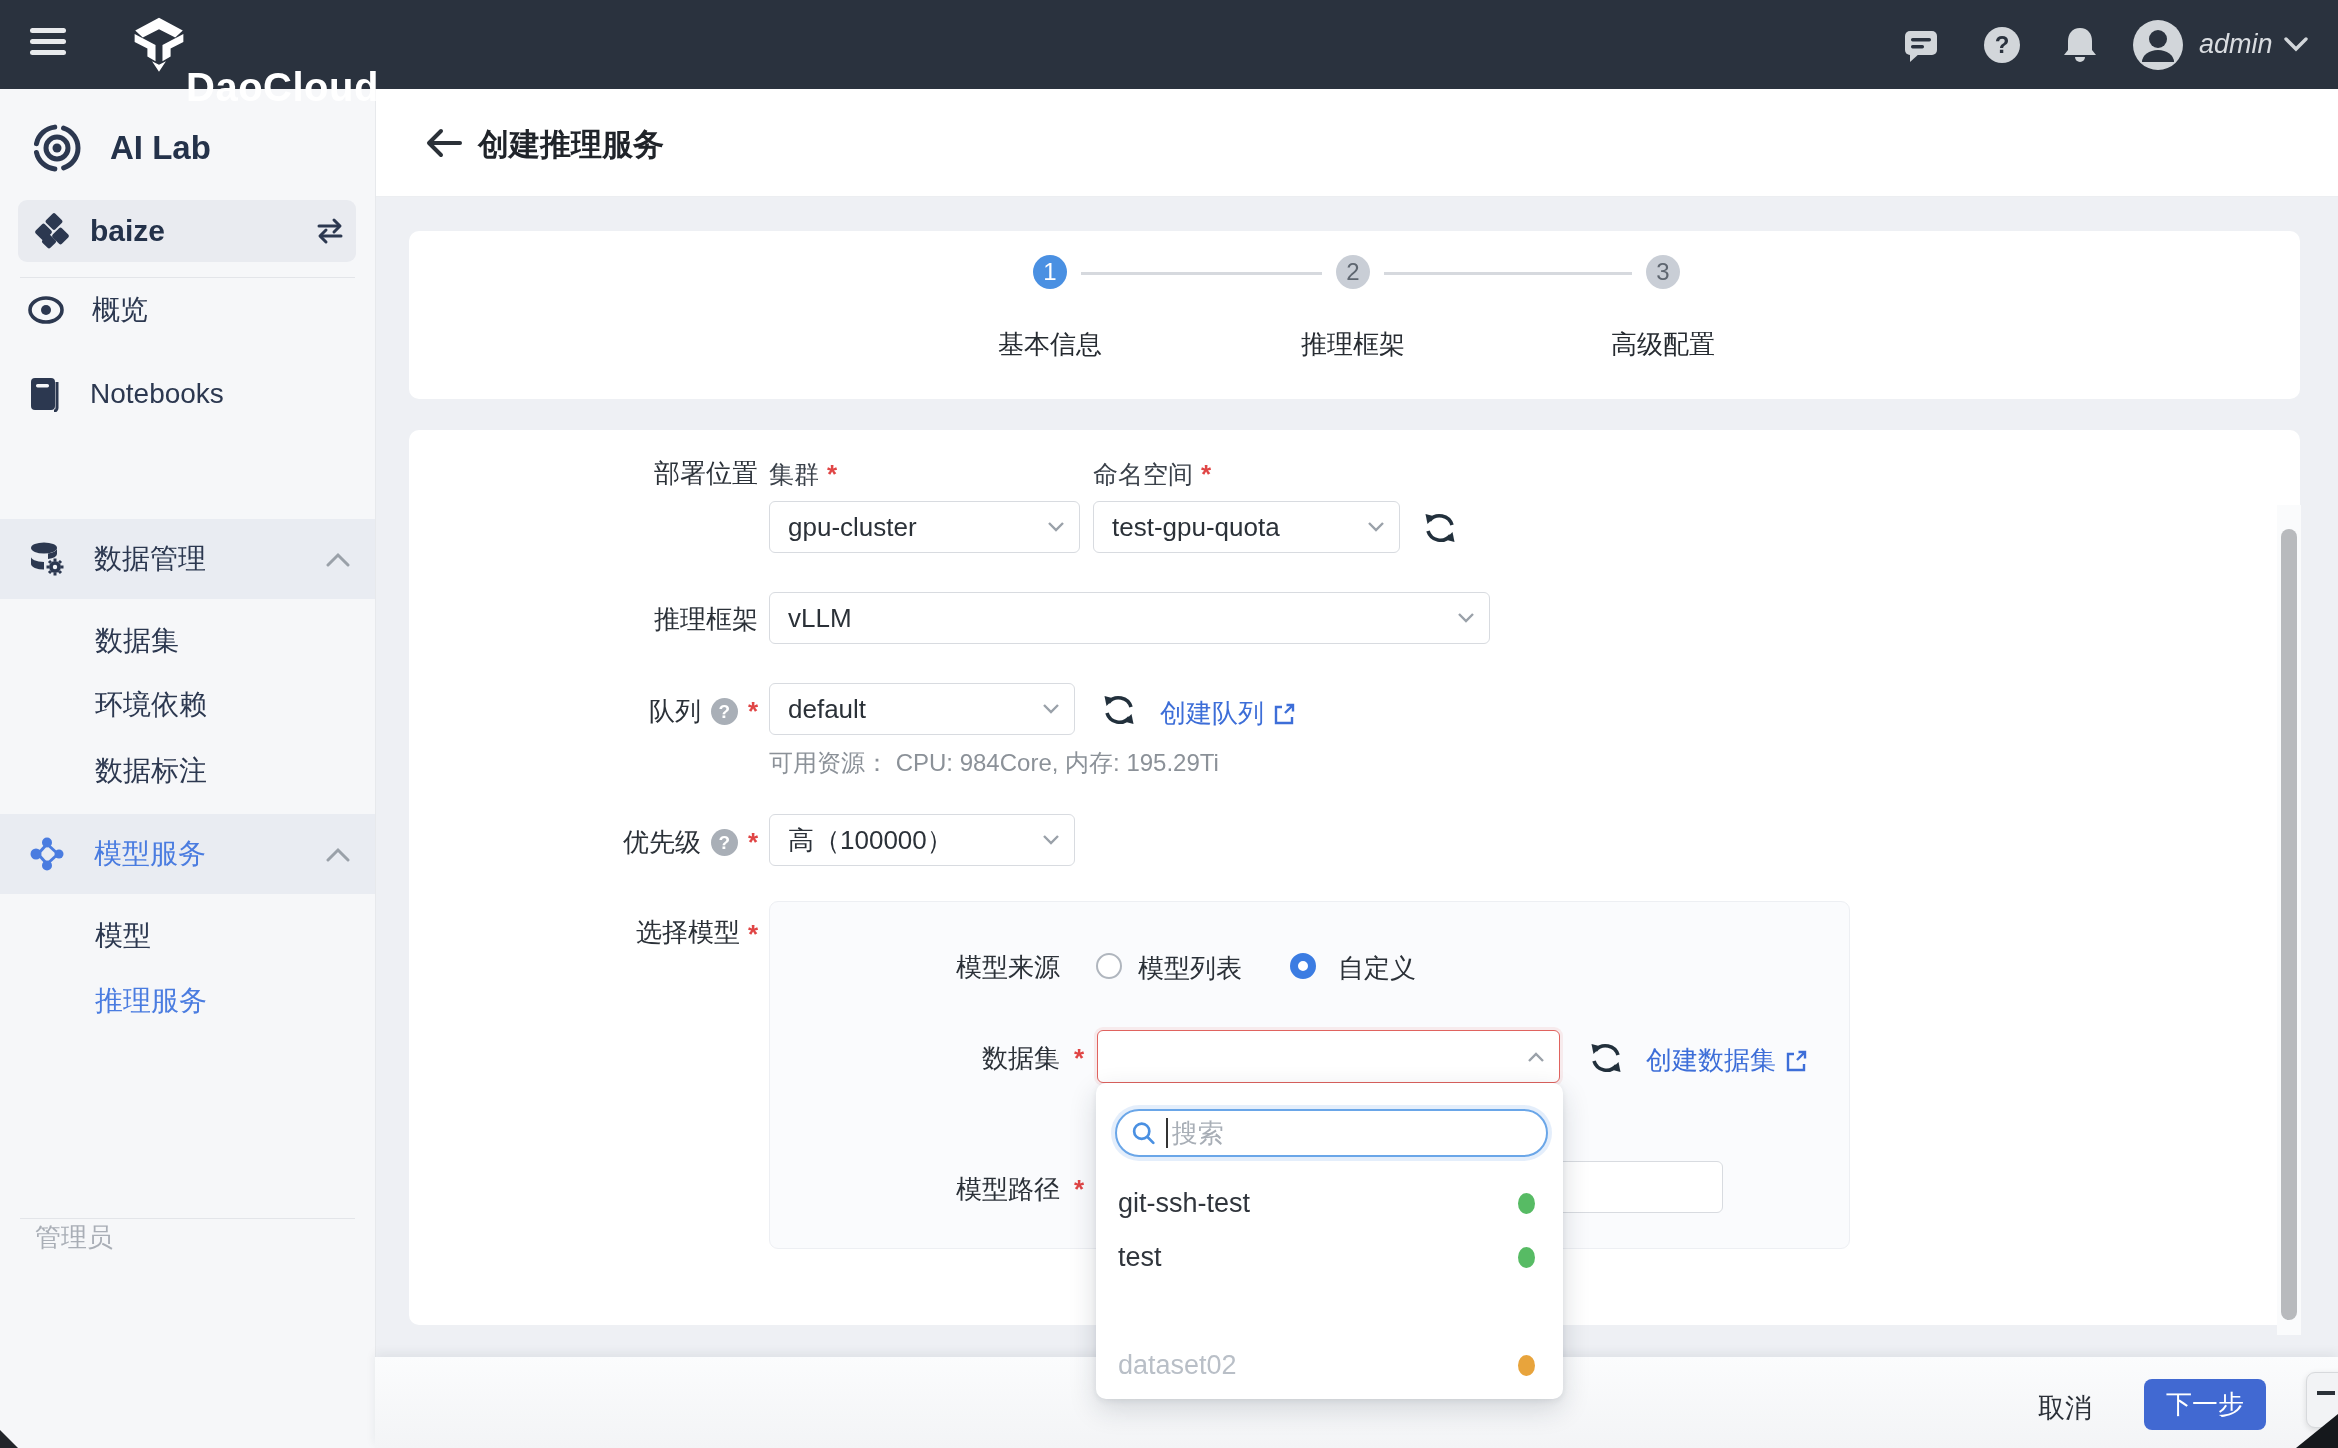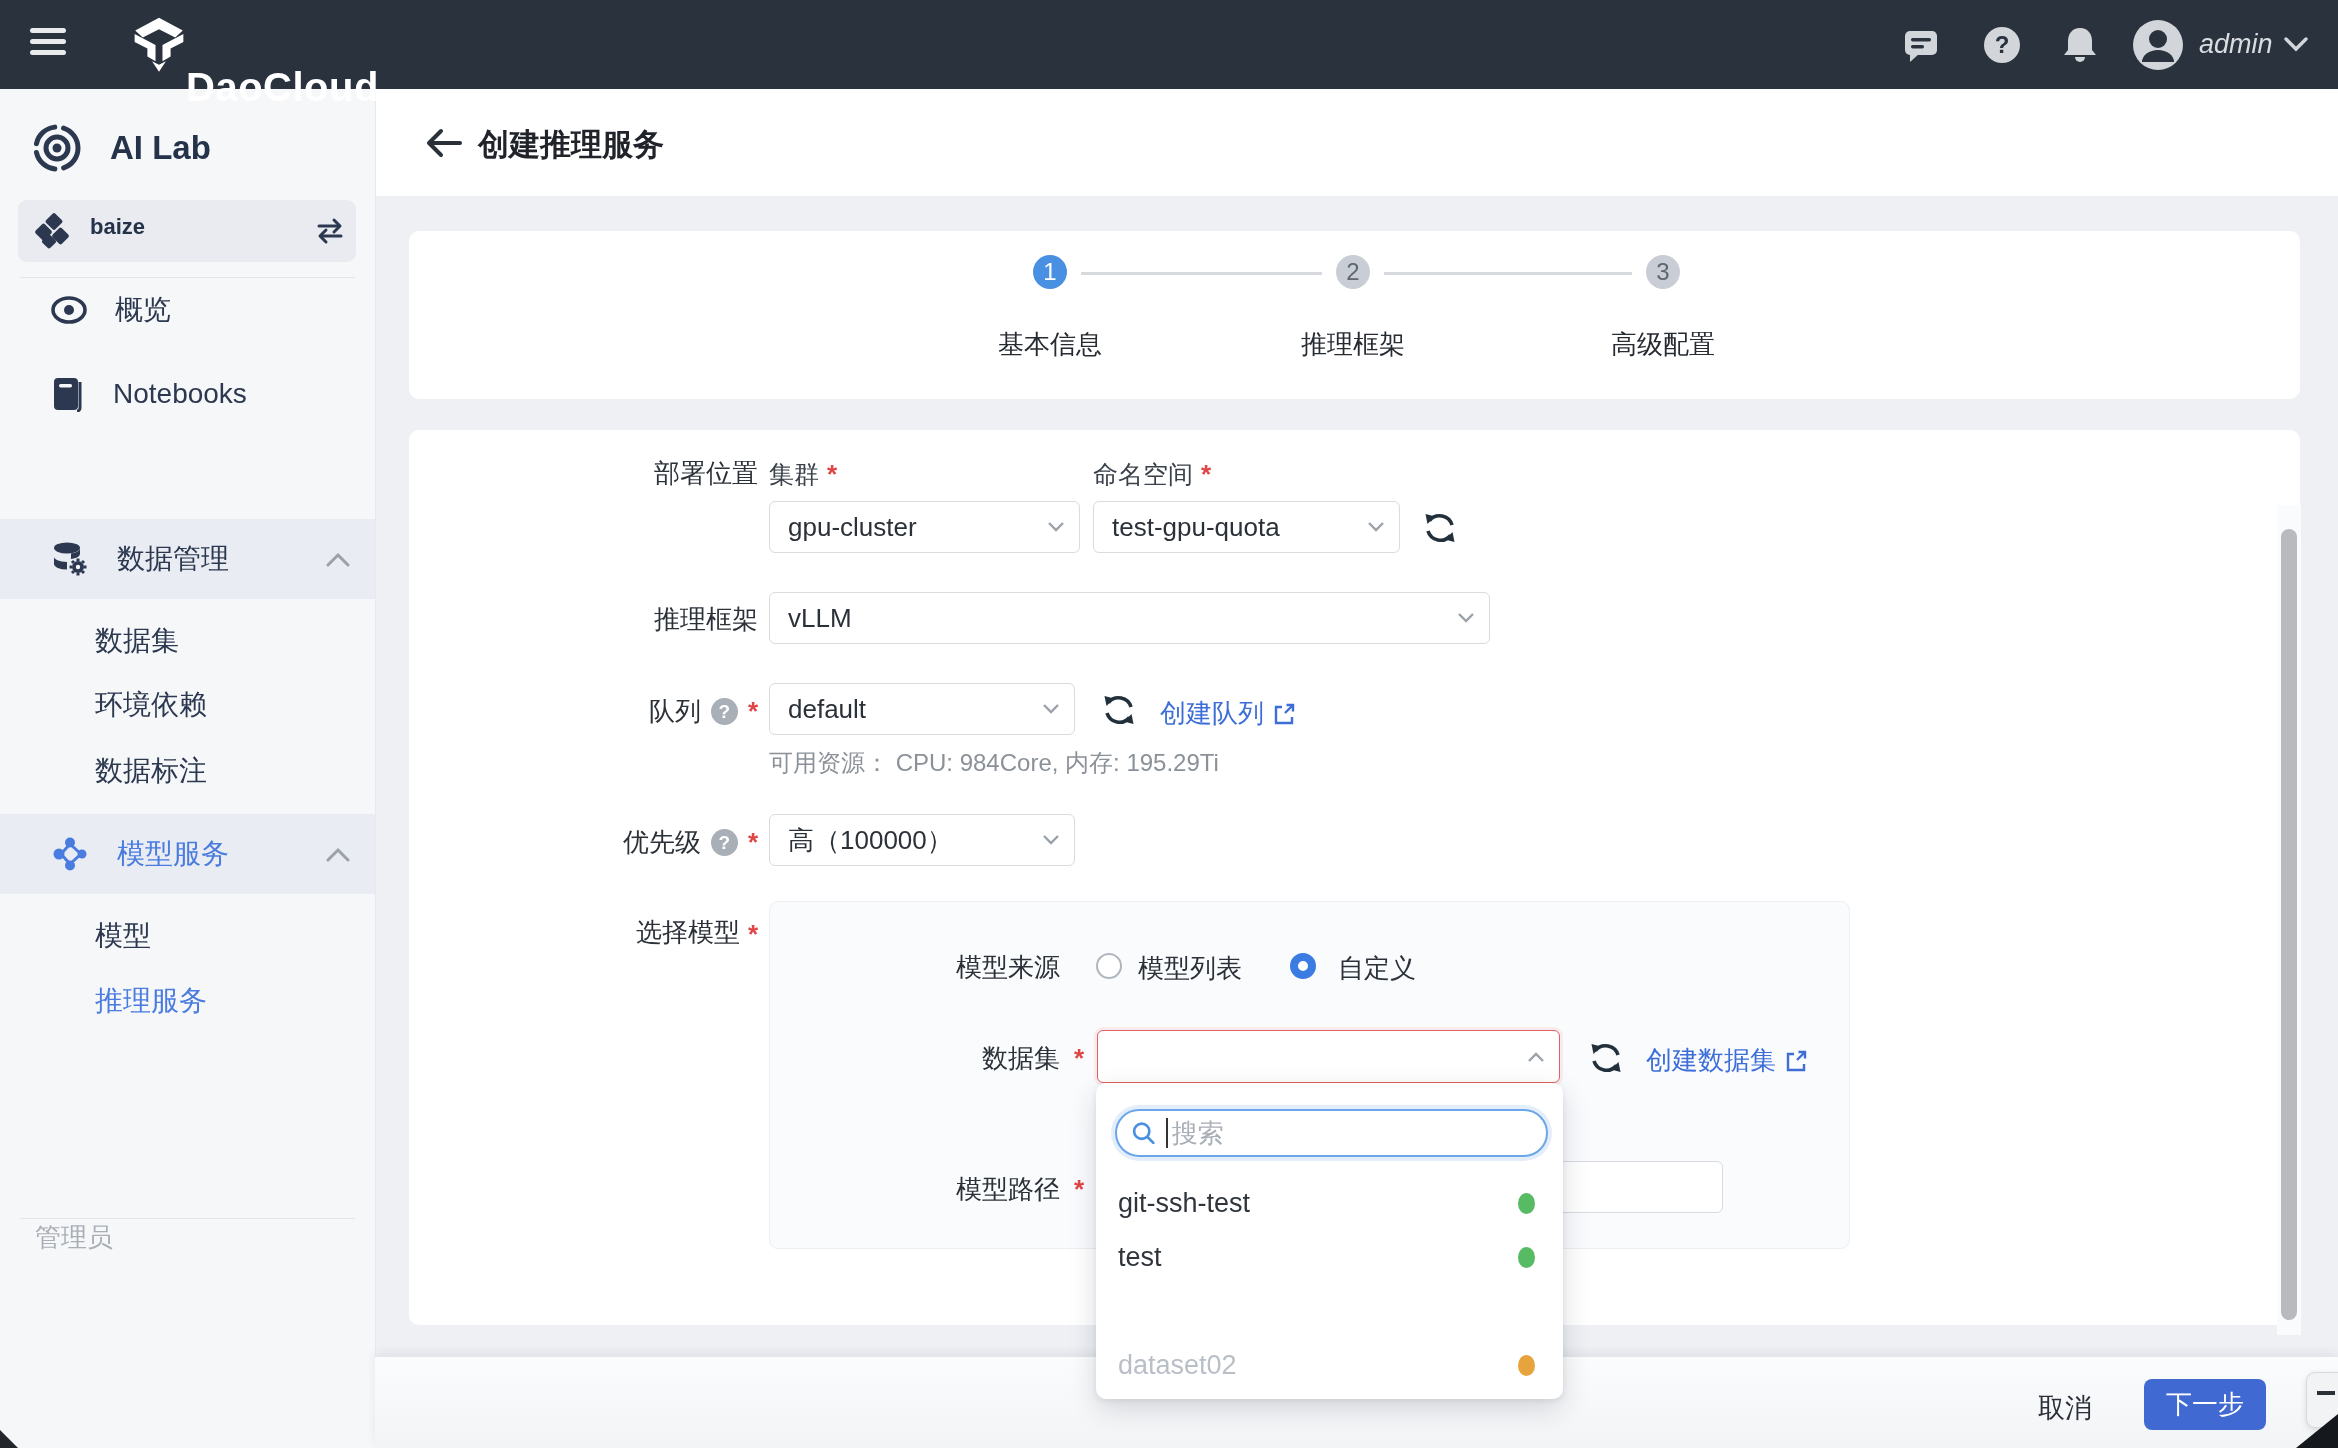--- a/index.html
+++ b/index.html
@@ -7,21 +7,21 @@
           font-family:"Liberation Sans","DejaVu Sans",sans-serif;-webkit-font-smoothing:antialiased;}
   .abs{position:absolute;}
   .row{display:flex;align-items:center;}
   
   .topbar{left:0;top:0;width:2338px;height:89px;background:#2a323e;z-index:20;}
   .brand{color:#fff;font-size:40px;font-weight:700;letter-spacing:.5px;}
   .nav-user{color:#d9dce0;font-size:27px;font-style:italic;}
   .hamburger span{display:block;width:36px;height:5px;background:#e8eaec;border-radius:3px;margin:6px 0;}
   
   .sidebar{left:0;top:89px;width:375px;height:1359px;background:#f6f7f9;border-right:1px solid #e7e9ec;z-index:10;}
-  .side-item{left:0;width:375px;height:58px;display:flex;align-items:center;gap:28px;padding-left:51px;box-sizing:border-box;font-size:28px;color:#2c3850;cursor:pointer;}
+  .side-item{left:0;width:375px;height:58px;display:flex;align-items:center;gap:28px;padding-left:28px;box-sizing:border-box;font-size:28px;color:#2c3850;cursor:pointer;}
   .side-sub{padding-left:95px;gap:0;}
   .side-strip{left:0;width:375px;height:80px;background:#e9ecf2;}
   .divider{height:1px;background:#e3e5e9;}
   .chevgray{stroke:#9aa1a9;stroke-width:3;fill:none;}
   
   .card{background:#fff;border-radius:10px;}
   .lbl{font-size:26px;color:#2b3138;font-weight:500;white-space:nowrap;}
   .star{color:#e04545;font-size:26px;font-weight:600;margin-left:8px;}
   .sublbl{font-size:25px;color:#3a414a;font-weight:500;}
   .sel{display:flex;align-items:center;background:#fff;border:1px solid #d8dbe0;border-radius:6px;
@@ -120,21 +120,21 @@
     <span style="font-size:33px;font-weight:600;color:#24324a;">AI Lab</span>
   </div>
 
   <div class="abs" style="left:18px;top:200px;width:338px;height:62px;background:#e9ebf0;border-radius:9px;z-index:11;">
     <svg class="abs" style="left:16px;top:13px;" width="36" height="36" viewBox="0 0 36 36">
       <rect x="13.5" y="2" width="13" height="13" rx="2" transform="rotate(45 20 8.5)" fill="#2c3850"></rect>
       <rect x="3" y="12.5" width="13" height="13" rx="2" transform="rotate(45 9.5 19)" fill="#2c3850"></rect>
       <rect x="20" y="16.5" width="13" height="13" rx="2" transform="rotate(45 26.5 23)" fill="#2c3850"></rect>
       <rect x="9.5" y="23" width="11" height="11" rx="2" transform="rotate(45 15 28.5)" fill="#2c3850"></rect>
     </svg>
-    <span class="abs" style="left:72px;top:14px;font-size:22px;font-weight:700;color:#24324a;">baize</span>
+    <span class="abs" style="left:72px;top:14px;font-size:30px;font-weight:700;color:#24324a;">baize</span>
     <svg class="abs" style="left:296px;top:15px;" width="32" height="32" viewBox="0 0 32 32">
       <path d="M5 11 H24" stroke="#2c3850" stroke-width="3" fill="none" stroke-linecap="round"></path>
       <path d="M20 5 L26 11 L20 17" stroke="#2c3850" stroke-width="3" fill="none" stroke-linecap="round" stroke-linejoin="round"></path>
       <path d="M27 21 H8" stroke="#2c3850" stroke-width="3" fill="none" stroke-linecap="round"></path>
       <path d="M12 15 L6 21 L12 27" stroke="#2c3850" stroke-width="3" fill="none" stroke-linecap="round" stroke-linejoin="round"></path>
     </svg>
   </div>
 
   <div class="abs divider" style="left:20px;top:277px;width:335px;z-index:11;"></div>
 

